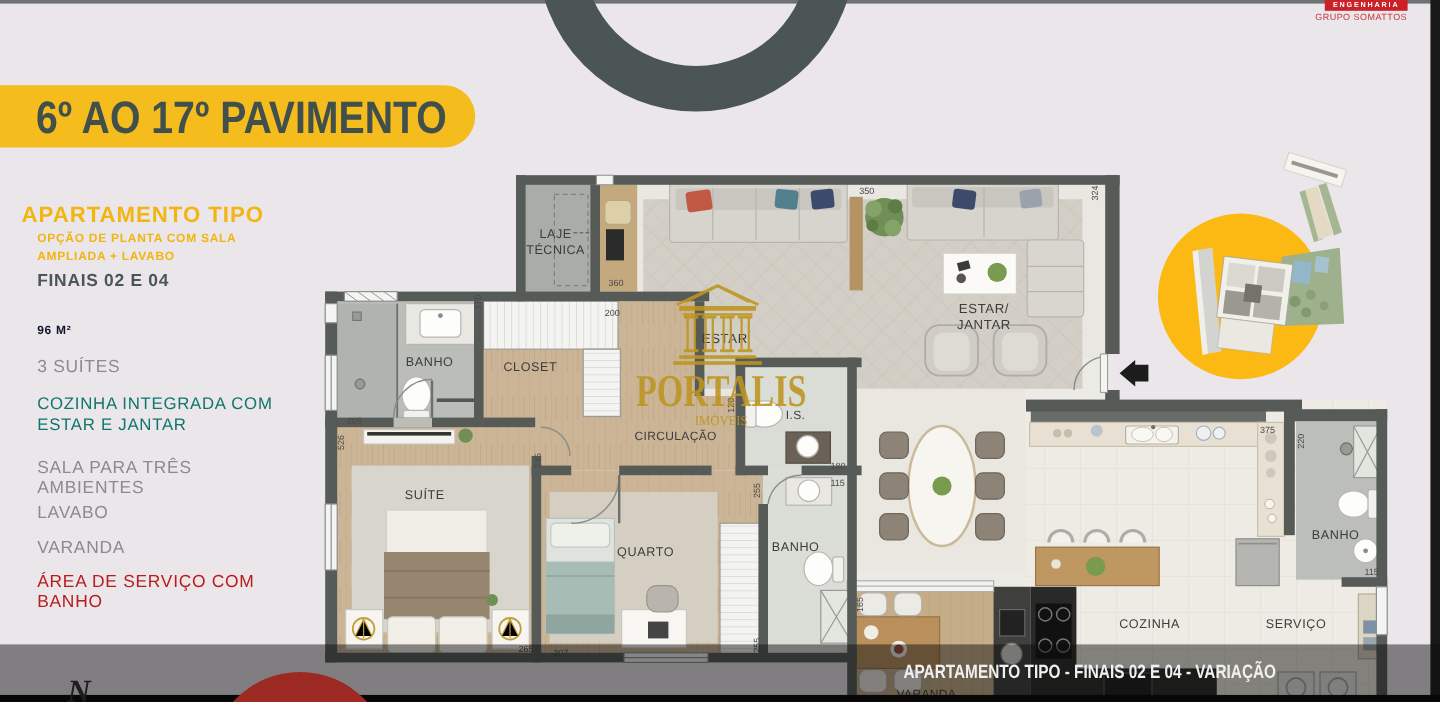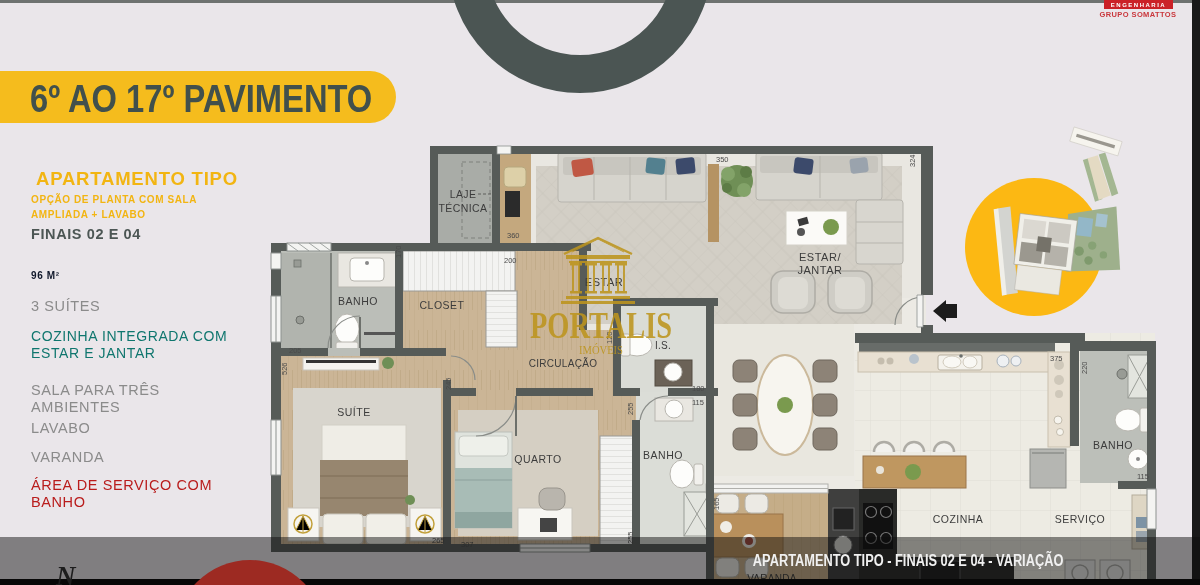--- a/index.html
+++ b/index.html
@@ -8,29 +8,29 @@
 </style>
 </head>
 <body>
 
 <div class="abs" style="left:0;top:0;width:1200px;height:3px;background:#6e7270"></div>
 
 <div class="abs" style="left:448px;top:-171px;width:188px;height:188px;border:38px solid #4b5553;border-radius:50%"></div>
 
 <div class="abs" style="left:1104px;top:0;width:69px;height:9px;background:#cb2127;color:#fff;font-size:6px;font-weight:bold;letter-spacing:1.5px;text-align:center;line-height:10px">ENGENHARIA</div>
 
-<div class="abs" style="left:1096px;top:10px;width:84px;font-size:7.5px;font-weight:bold;color:#c9363b;letter-spacing:0.4px;text-align:center">GRUPO SOMATTOS</div>
+<div class="abs" style="left:1096px;top:10px;width:84px;font-size:7.5px;font-weight:normal;color:#c9363b;letter-spacing:0.4px;text-align:left">GRUPO SOMATTOS</div>
 
 <div class="abs" style="left:1192px;top:0;width:8px;height:585px;background:#191919"></div>
 
 <div class="abs" style="left:0;top:71px;width:396px;height:52px;background:#f5bc1d;border-radius:0 26px 26px 0"></div>
 
 <div class="abs" style="left:30px;top:78px;font-size:38px;font-weight:bold;color:#41504c;transform:scaleX(0.86);transform-origin:0 0;white-space:nowrap">6º AO 17º PAVIMENTO</div>
 
-<div class="abs" style="left:36px;top:168px;font-size:18.5px;font-weight:bold;color:#f2b512;letter-spacing:0.8px">APARTAMENTO TIPO</div>
+<div class="abs" style="left:18px;top:168px;font-size:18.5px;font-weight:bold;color:#f2b512;letter-spacing:0.8px">APARTAMENTO TIPO</div>
 
 <div class="abs" style="left:31px;top:192px;font-size:10px;font-weight:bold;color:#f2b512;letter-spacing:0.6px;line-height:15px">OPÇÃO DE PLANTA COM SALA<br>AMPLIADA + LAVABO</div>
 
 <div class="abs" style="left:31px;top:226px;font-size:14.5px;font-weight:bold;color:#4c5654;letter-spacing:0.6px">FINAIS 02 E 04</div>
 
 <div class="abs" style="left:31px;top:270px;font-size:10px;font-weight:bold;color:#0f172a;letter-spacing:0.6px">96 M²</div>
 
 <div class="abs" style="left:31px;top:298px;font-size:14.5px;color:#8b8b8b;letter-spacing:0.6px">3 SUÍTES</div>
 
 <div class="abs" style="left:31px;top:328px;font-size:14px;color:#0f766e;letter-spacing:0.6px;line-height:17px">COZINHA INTEGRADA COM<br>ESTAR E JANTAR</div>

